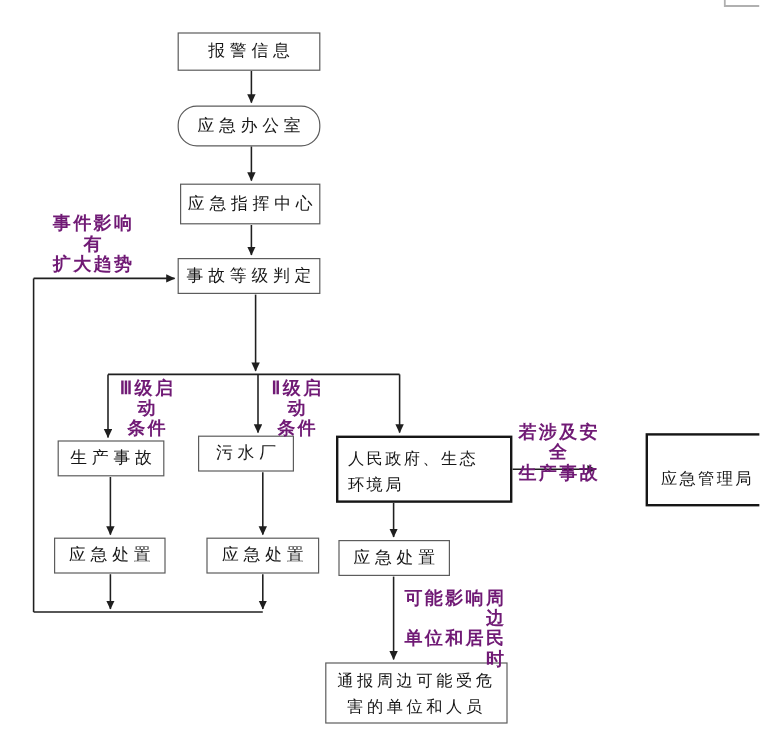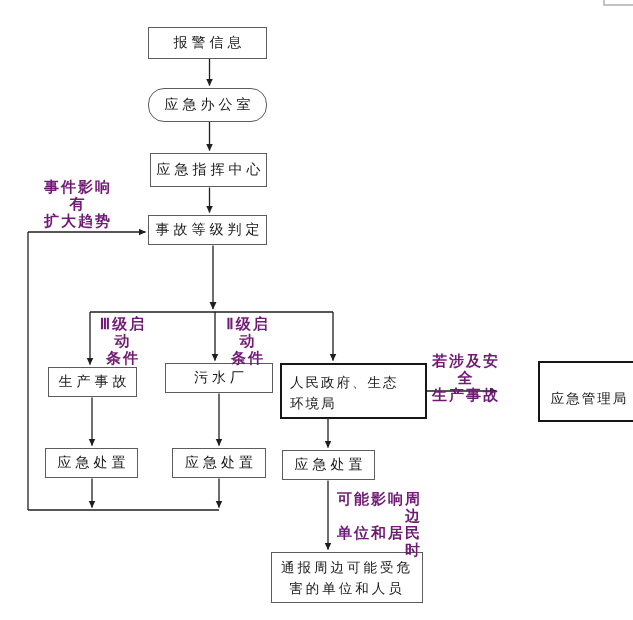--- a/index.html
+++ b/index.html
@@ -115,21 +115,21 @@
   <div class="box" style="left:148px; top:27px;  width:119px; height:32px;">报警信息</div>
 
   <div class="box" style="left:148px; top:88px;  width:119px; height:34px;border-radius:16px;">应急办公室</div>
 
   <div class="box" style="left:150px; top:153px; width:117px; height:34px;">应急指挥中心</div>
 
   <div class="box" style="left:148px; top:215px; width:119px; height:30px;">事故等级判定</div>
 
   <div class="box" style="left:48px;  top:367px; width:89px;  height:30px;">生产事故</div>
 
-  <div class="box" style="left:165px; top:363px; width:108px;  height:30px;font-family:Liberation Serif, serif;">污水厂</div>
+  <div class="box" style="left:165px; top:363px; width:80px;  height:30px;font-family:Liberation Serif, serif;">污水厂</div>
 
   <div class="box dark gov" style="left:280px; top:363px; width:147px; height:56px;">人民政府、生态环境局</div>
 
   <div class="box dark bureau" style="left:499px; top:361px; width:103px; height:61px;">应急管理局</div>
 
   <div class="box" style="left:45px;  top:448px; width:93px;  height:30px;">应急处置</div>
 
   <div class="box" style="left:172px; top:448px; width:94px;  height:30px;">应急处置</div>
 
   <div class="box" style="left:282px; top:450px; width:93px;  height:30px;">应急处置</div>

